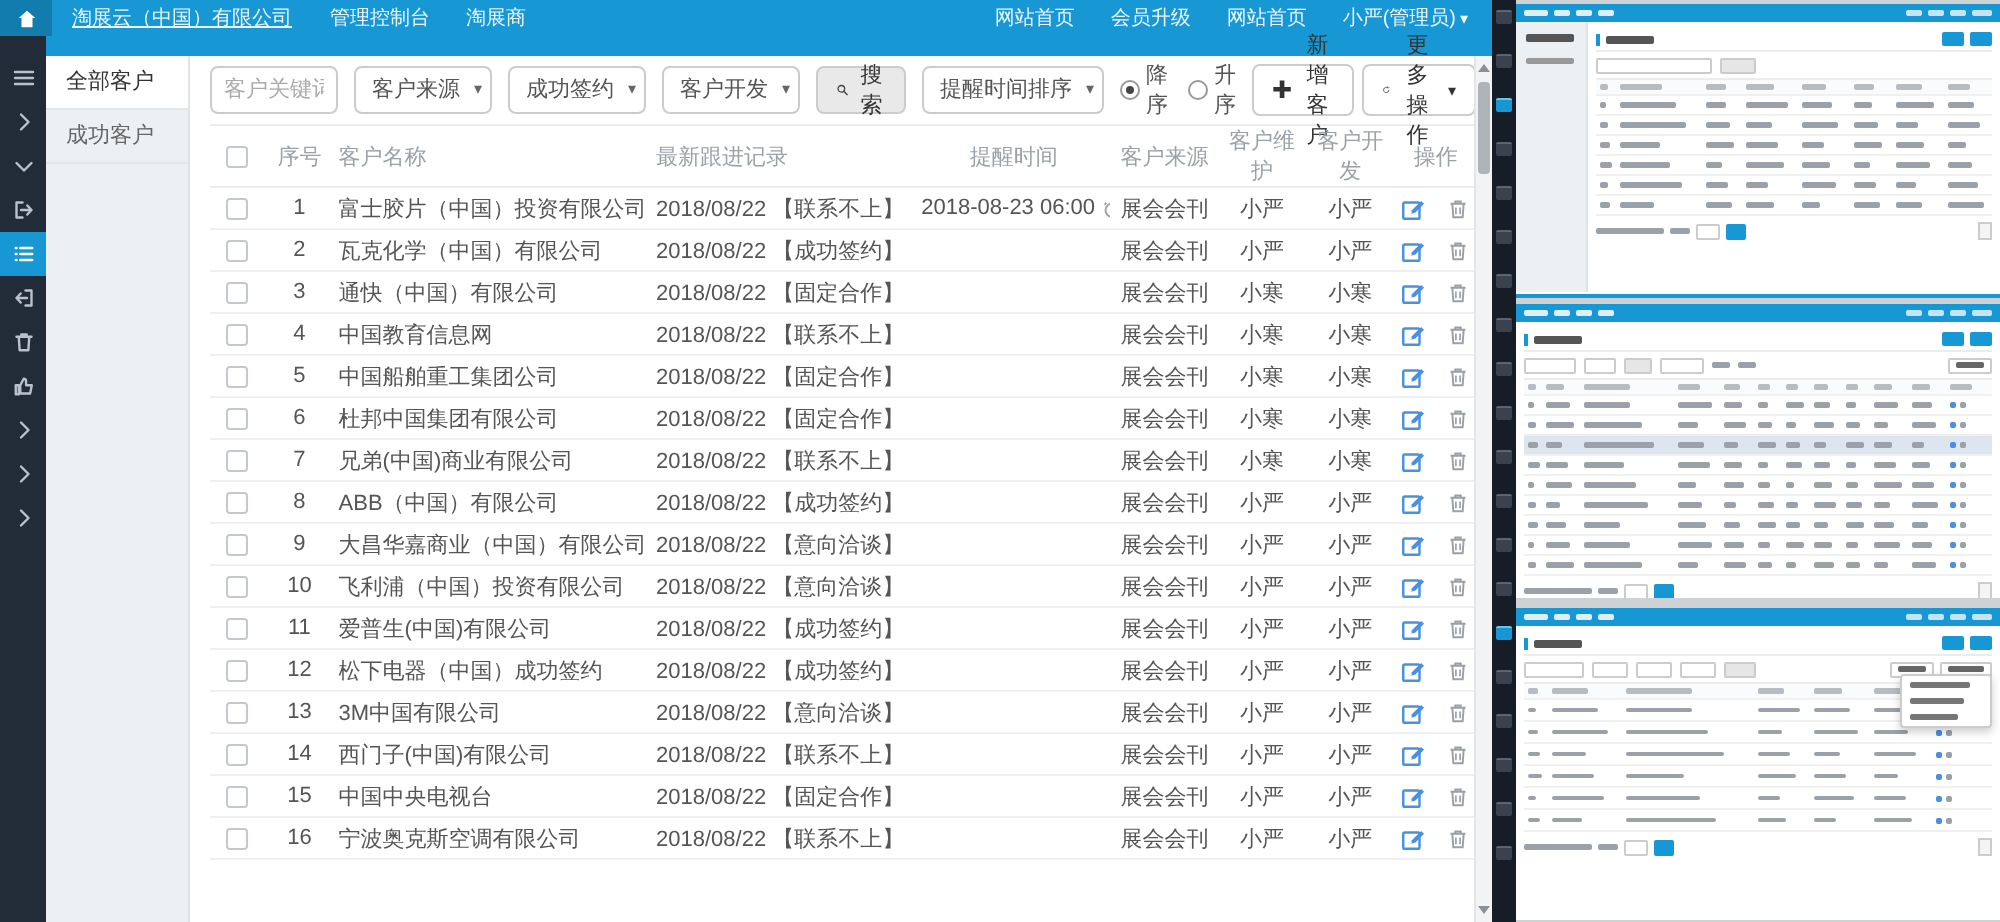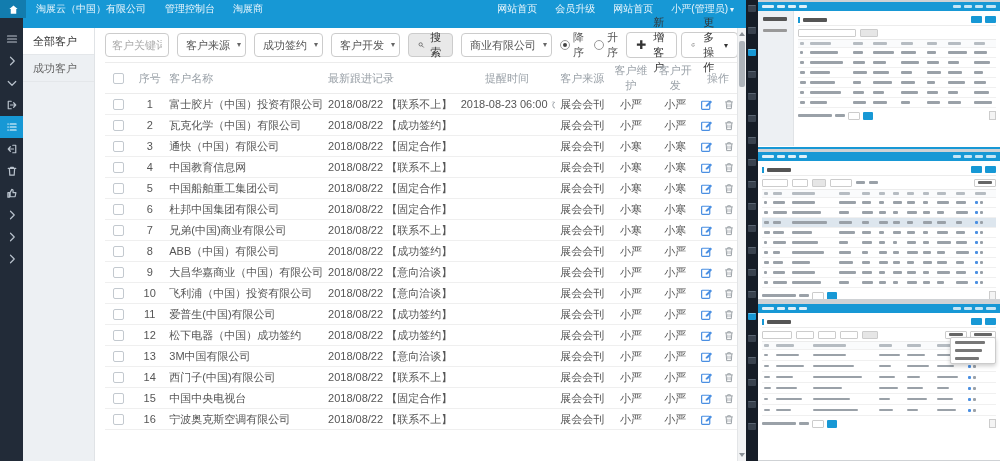--- a/index.html
+++ b/index.html
@@ -5,21 +5,21 @@
   * { margin:0; padding:0; box-sizing:border-box; }
   html,body { background:#fff; }
   body { font-family:"Liberation Sans","DejaVu Sans",sans-serif; }
   #app { position:relative; width:1000px; height:461px; overflow:hidden; background:#fff; }
 
   
   .main-window { position:absolute; left:0; top:0; width:746px; height:461px; background:#fff; }
   .topbar { height:18px; background:#1798d5; display:flex; align-items:center; color:#eaf6fc; font-size:10px; }
   .home-btn { width:26px; height:18px; background:rgba(0,0,0,.18); display:flex; align-items:center; justify-content:center; cursor:pointer; flex:none; }
   .topbar .nav-item { padding:0 9px; cursor:pointer; white-space:nowrap; }
-  .topbar .brand { padding:0 10px; white-space:nowrap; }
+  .topbar .brand { padding:0 10px; white-space:nowrap;text-decoration:underline; }
   .topbar .spacer { flex:1; }
   .topbar .user { padding:0 12px 0 9px; cursor:pointer; white-space:nowrap; }
   .caret { font-size:8px; margin-left:2px; }
 
   .window-body { display:flex; height:443px;justify-content:space-between; }
   .rail { width:23px; background:#222b38; flex:none; padding-top:10px; }
   .rail-item { width:23px; height:22px; display:flex; align-items:center; justify-content:center; cursor:pointer; }
   .rail-item.active { background:#1798d5; }
   .rail-item svg { display:block; }
 
@@ -196,21 +196,21 @@
               <div class="fselect"><span>客户来源</span><span class="caret">▾</span></div>
               <div class="fselect"><span>成功签约</span><span class="caret">▾</span></div>
               <div class="fselect"><span>客户开发</span><span class="caret">▾</span></div>
               <button class="btn-search">
                 <svg width="10" height="10" viewBox="0 0 16 16">
                     <circle cx="6.5" cy="6.5" r="4" fill="none" stroke="#444" stroke-width="1.6"></circle>
                     <path d="M9.8 9.8L14 14" stroke="#444" stroke-width="1.8"></path>
                   </svg>
                 <span>搜索</span>
               </button>
-              <div class="fselect"><span>商业有限公司</span><span class="caret">▾</span></div>
+              <div class="fselect"><span>提醒时间排序</span><span class="caret">▾</span></div>
               <div class="radio-group">
                 <span class="radio-lab">
                     <span class="radio checked"></span>
                     <span>降序</span>
                   </span>
                 <span class="radio-lab">
                     <span class="radio"></span>
                     <span>升序</span>
                   </span>
               </div>

